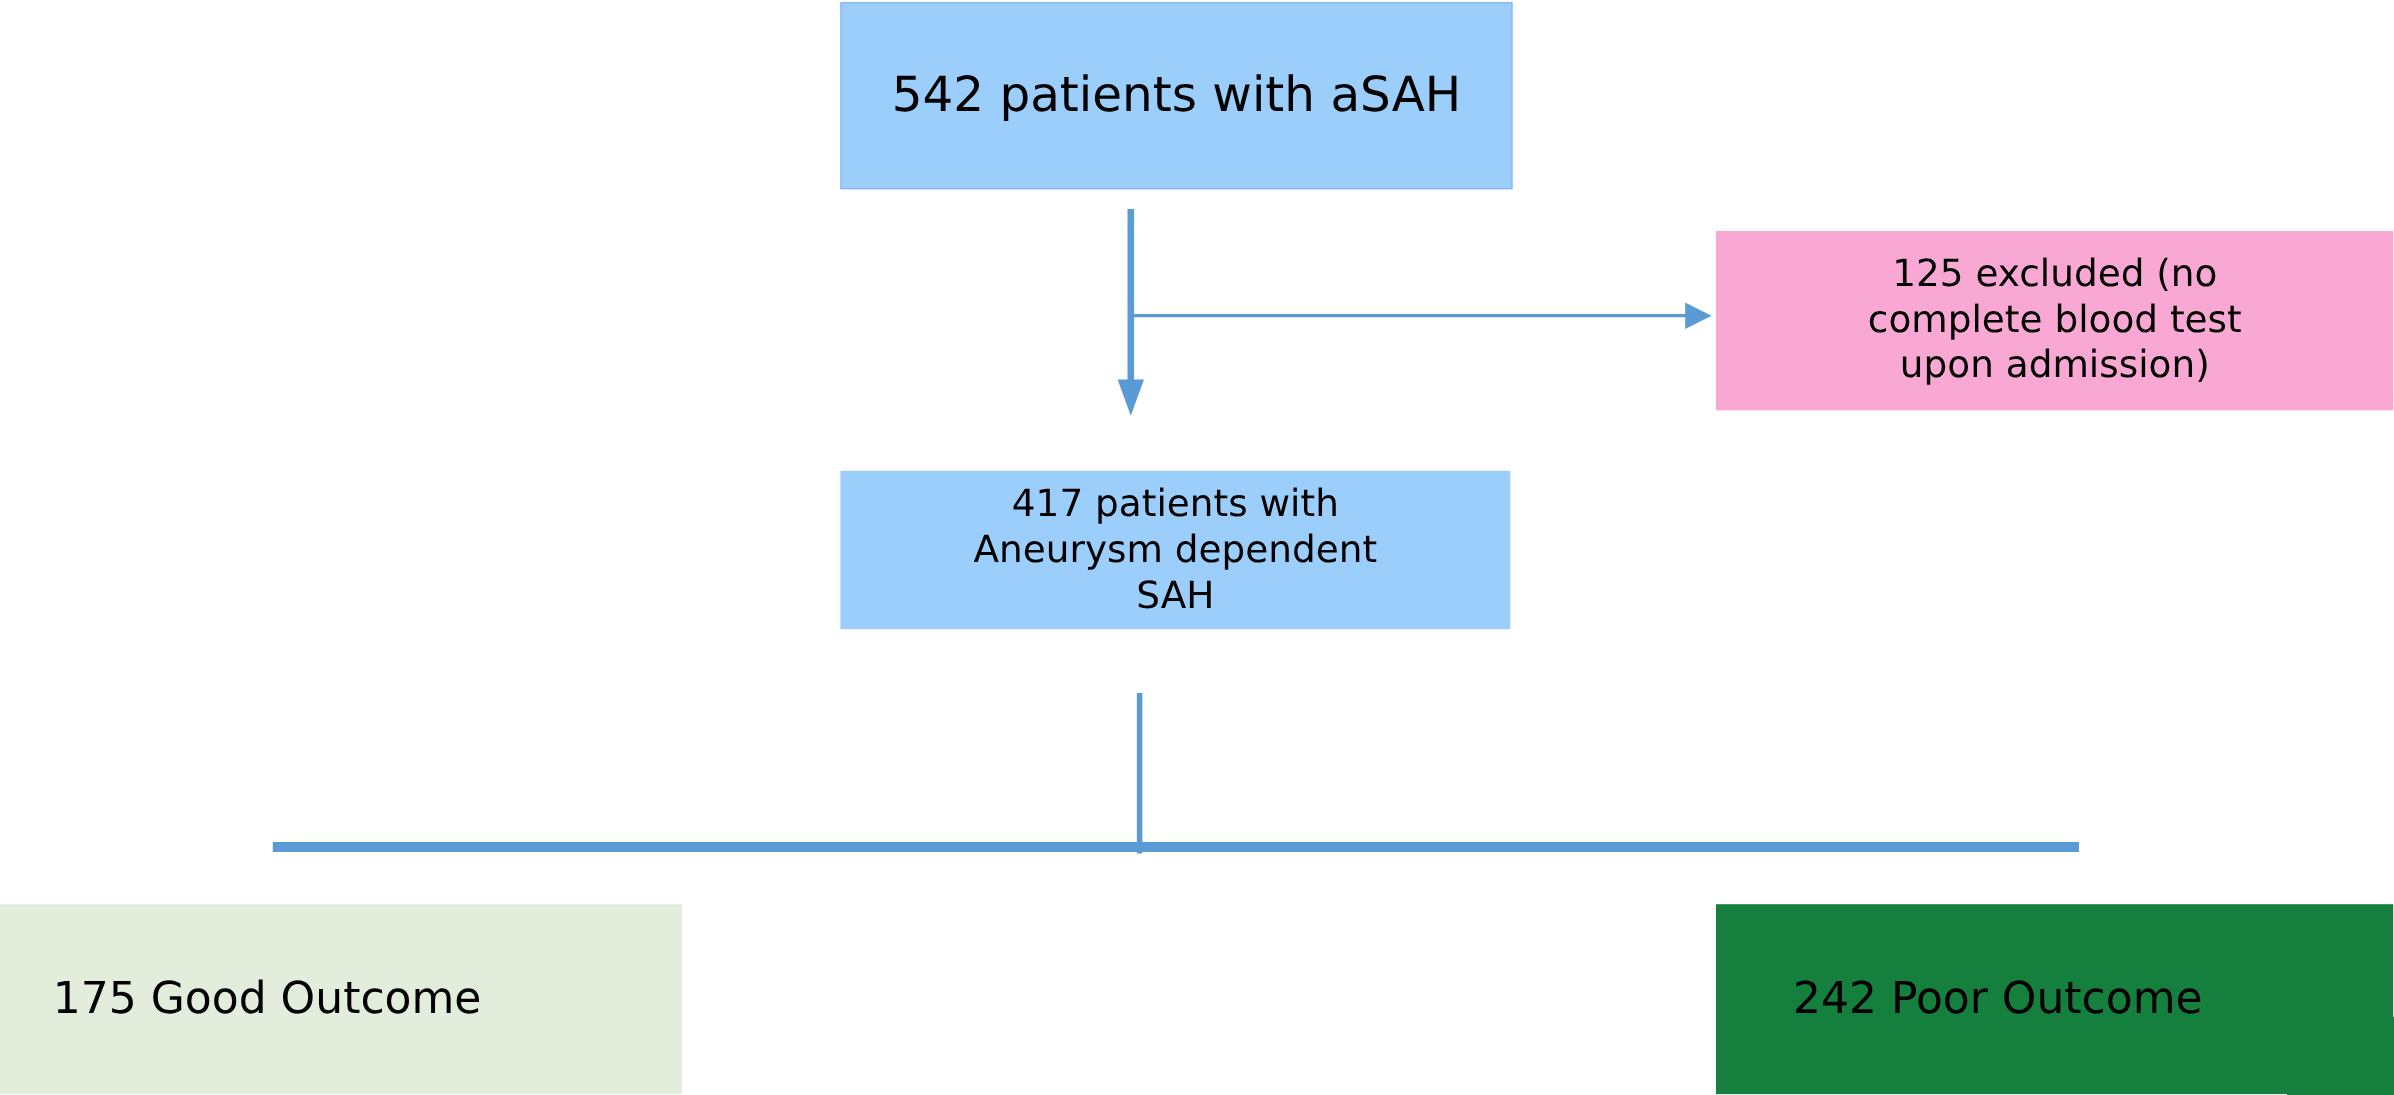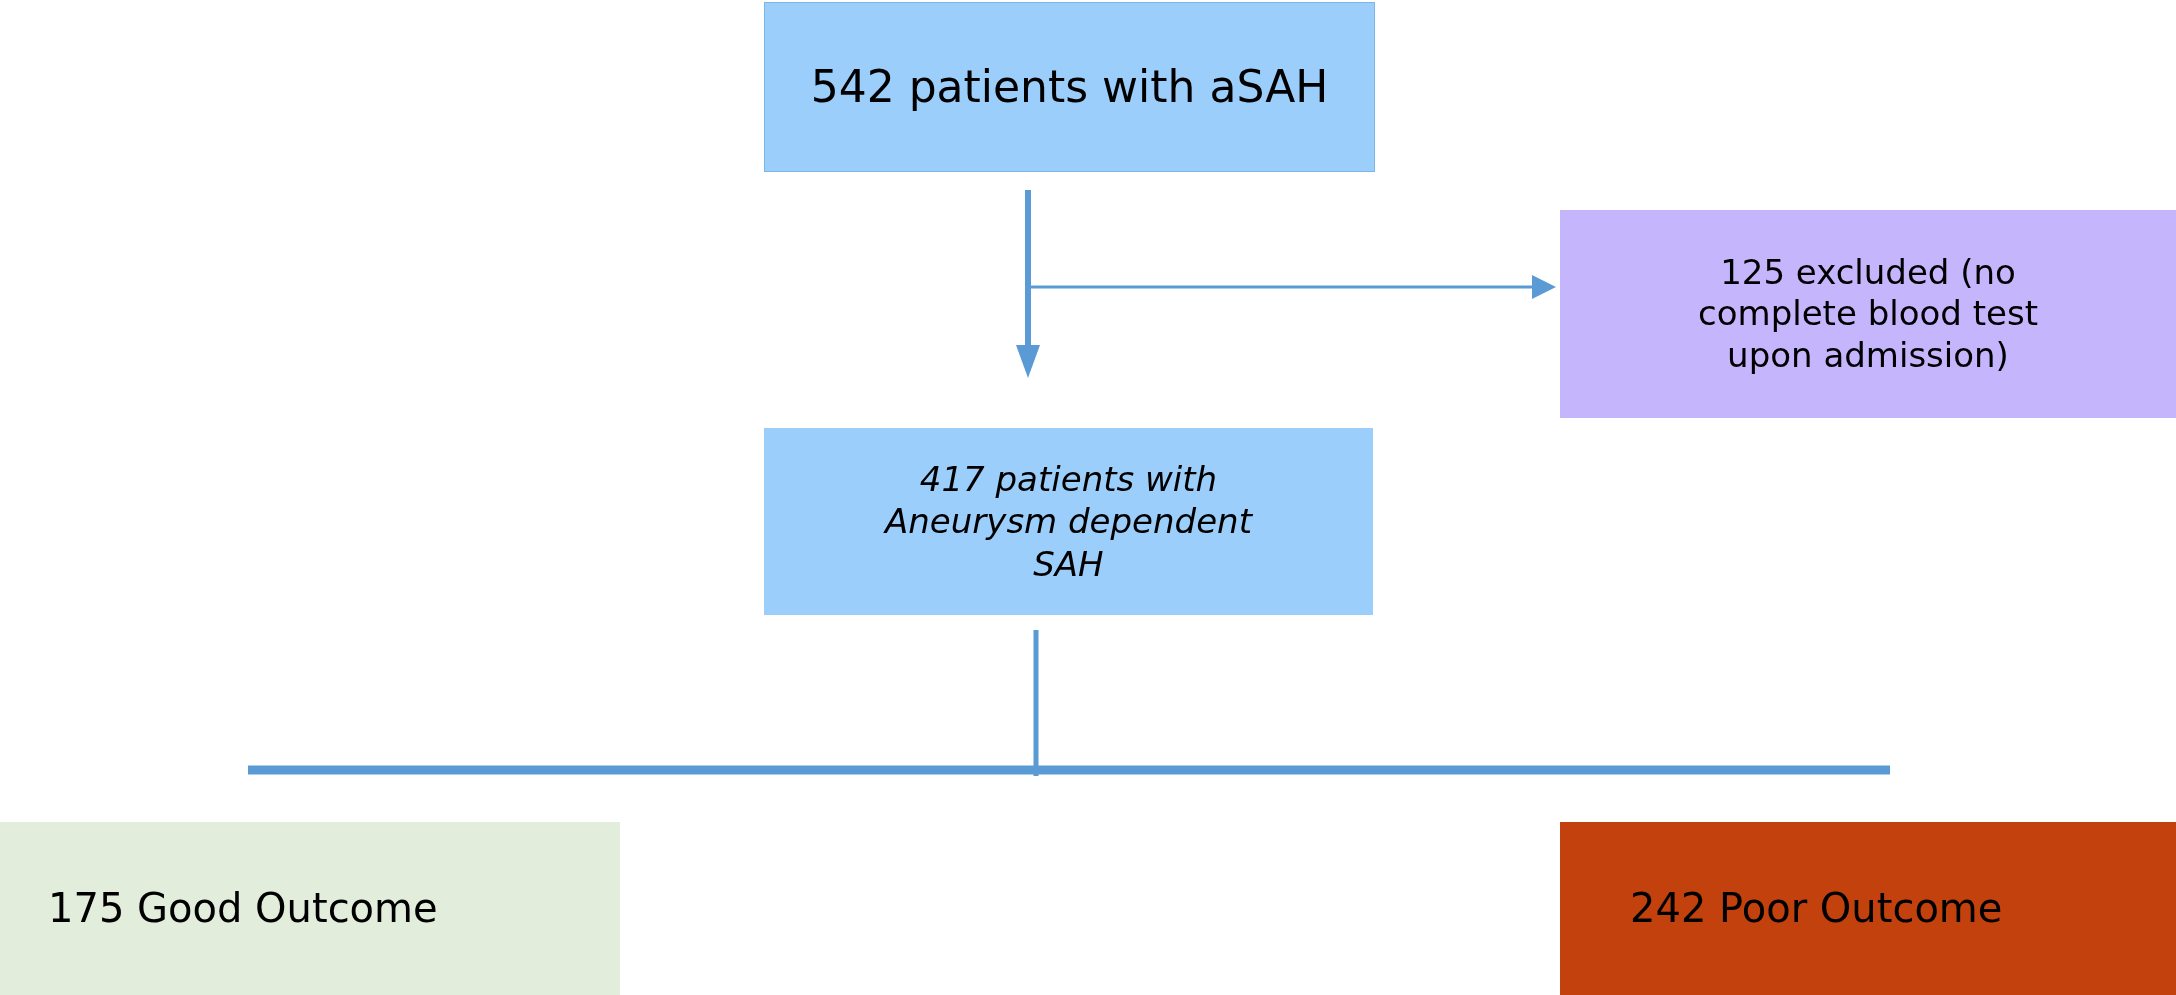--- a/index.html
+++ b/index.html
@@ -39,57 +39,56 @@
     background: #9CCEFC;
     border: 1px solid #7FB6E8;
     font-size: 44px;
   }
 
   
   .node-excluded {
     left: 1560px;
     top: 210px;
     width: 616px;
-    height: 208px;
-    background: #c4b5fd;
+    height: 163px;
+    background: #f9a8d4;
     font-size: 34px;
     line-height: 1.22;
   }
 
   
   .node-included {
     left: 764px;
     top: 428px;
     width: 609px;
-    height: 187px;
+    height: 144px;
     background: #9CCEFC;
     font-size: 34px;
     line-height: 1.24;
-    font-style: italic;
   }
 
   
   .node-good {
     left: 0px;
     top: 822px;
     width: 620px;
     height: 173px;
     background: #E2EDDB;
     font-size: 40px;
     justify-content: flex-start;
     padding-left: 48px;
   }
 
   
   .node-poor {
     left: 1560px;
     top: 822px;
     width: 616px;
     height: 173px;
-    background: #c2410c;
+    background: #15803d;
     font-size: 40px;
     justify-content: flex-start;
     padding-left: 70px;
   }
 
   
   .connector {
     position: absolute;
   }
 

